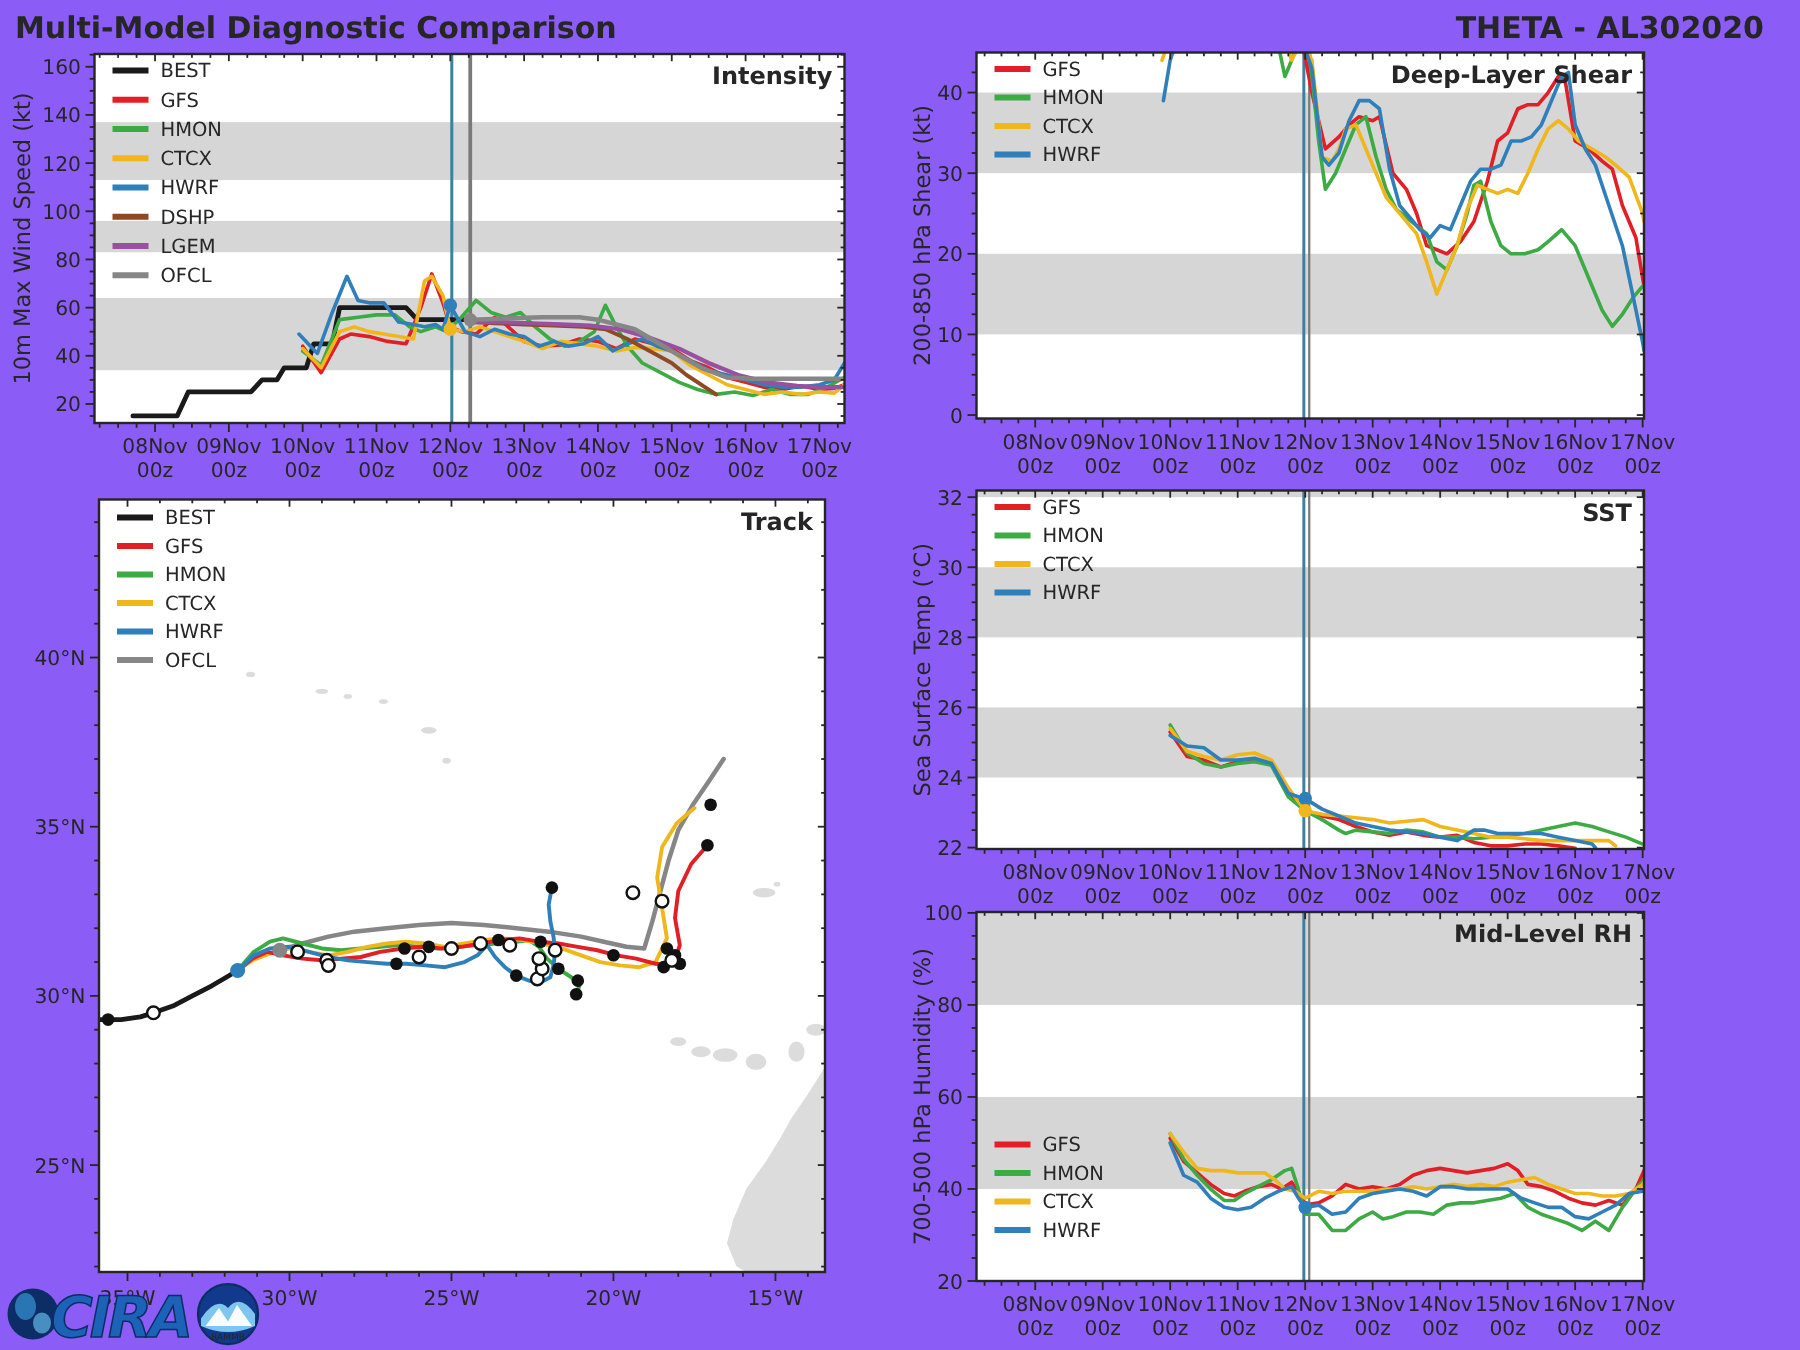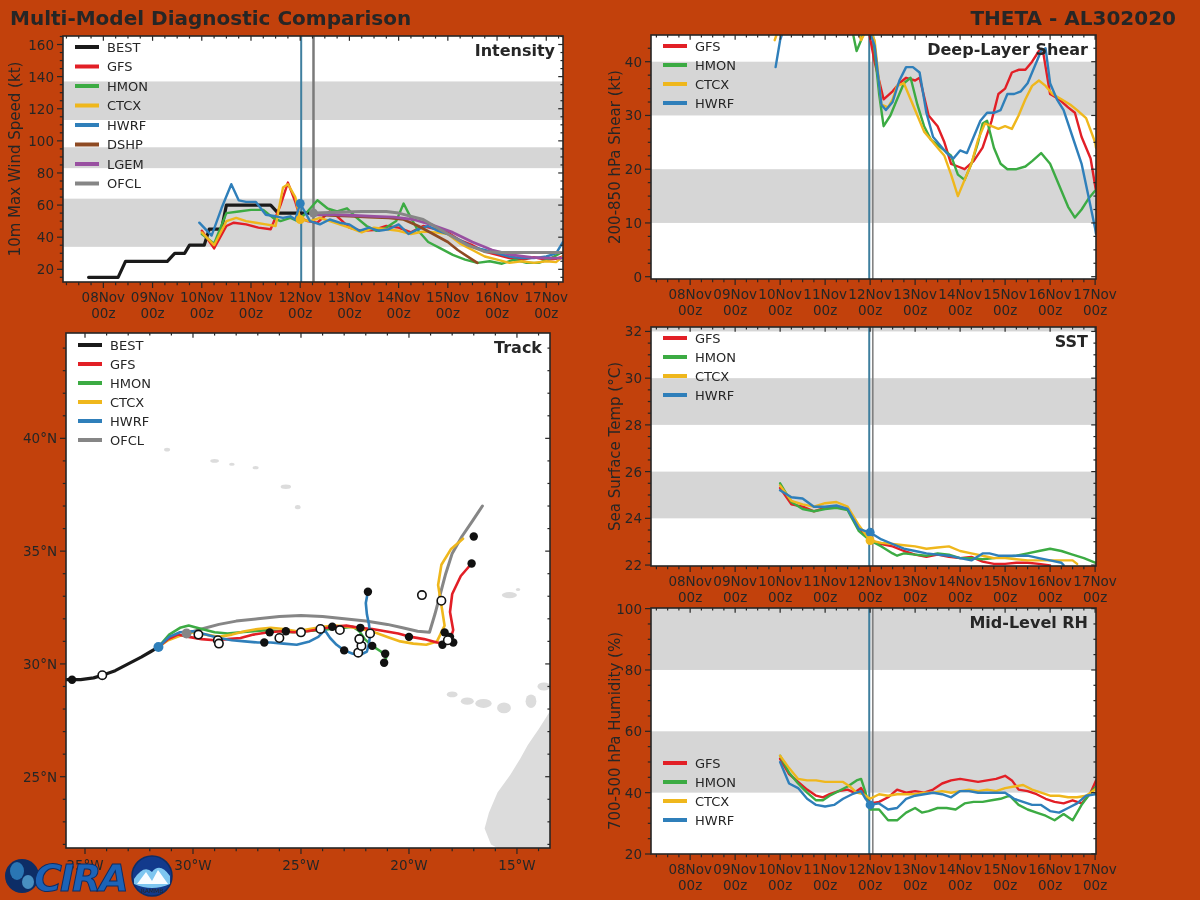--- a/index.html
+++ b/index.html
@@ -1,16 +1,16 @@
 <!DOCTYPE html>
 <html><head>
 <meta charset="utf-8">
 <style>
   html,body{margin:0;padding:0;background:#fff;}
-  #fig{position:relative;width:1200px;height:900px;background:#c2410c;
+  #fig{position:relative;width:1200px;height:900px;background:#8b5cf6;
        font-family:"DejaVu Sans","Liberation Sans",sans-serif;overflow:hidden;}
   svg text{font-family:"DejaVu Sans","Liberation Sans",sans-serif;fill:#262626;}
   .maintitle{font-size:20px;font-weight:bold;fill:#262626;}
   .paneltitle{font-size:16px;font-weight:bold;fill:#262626;}
   .tick{font-size:13.5px;}
   .ylab{font-size:15px;}
   .legend{font-size:13px;}
   .logo-text{font-size:38px;font-weight:bold;font-style:italic;fill:#1c63b7;
              stroke:#0d2d66;stroke-width:1px;letter-spacing:-2px;}
 </style>

